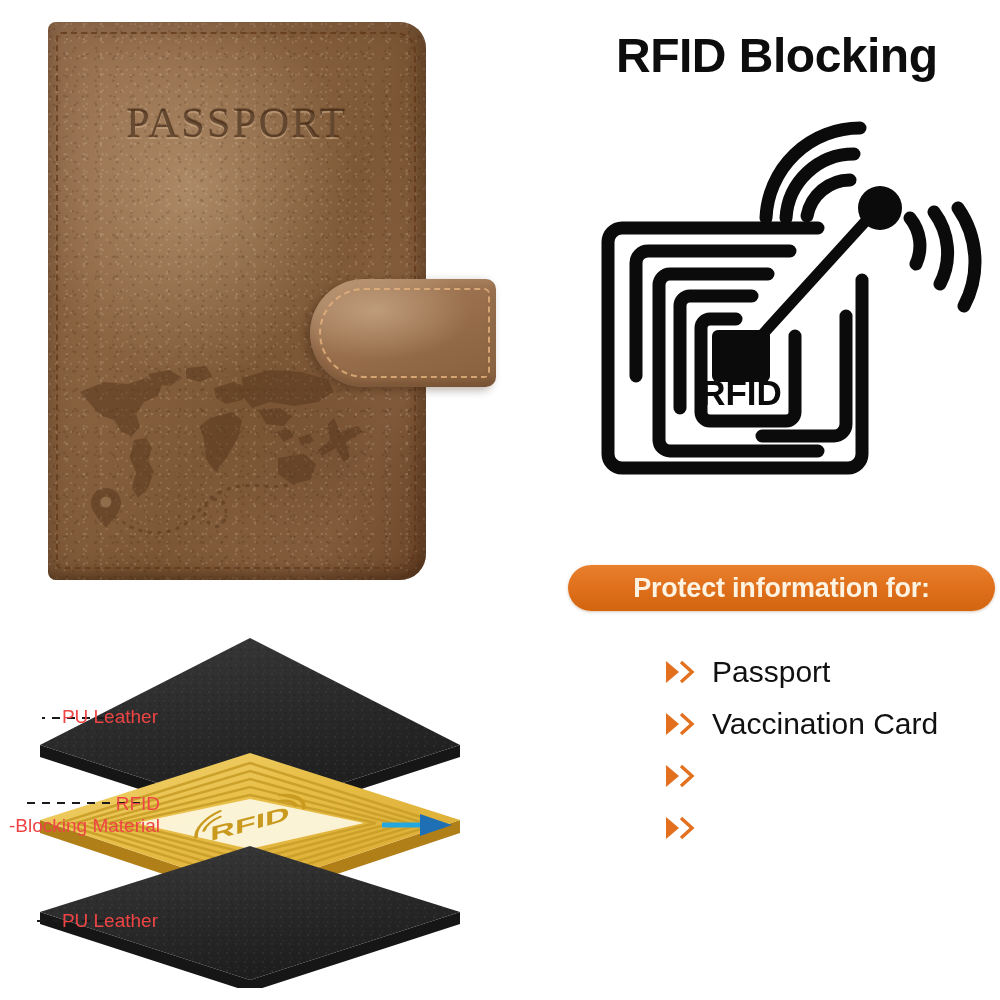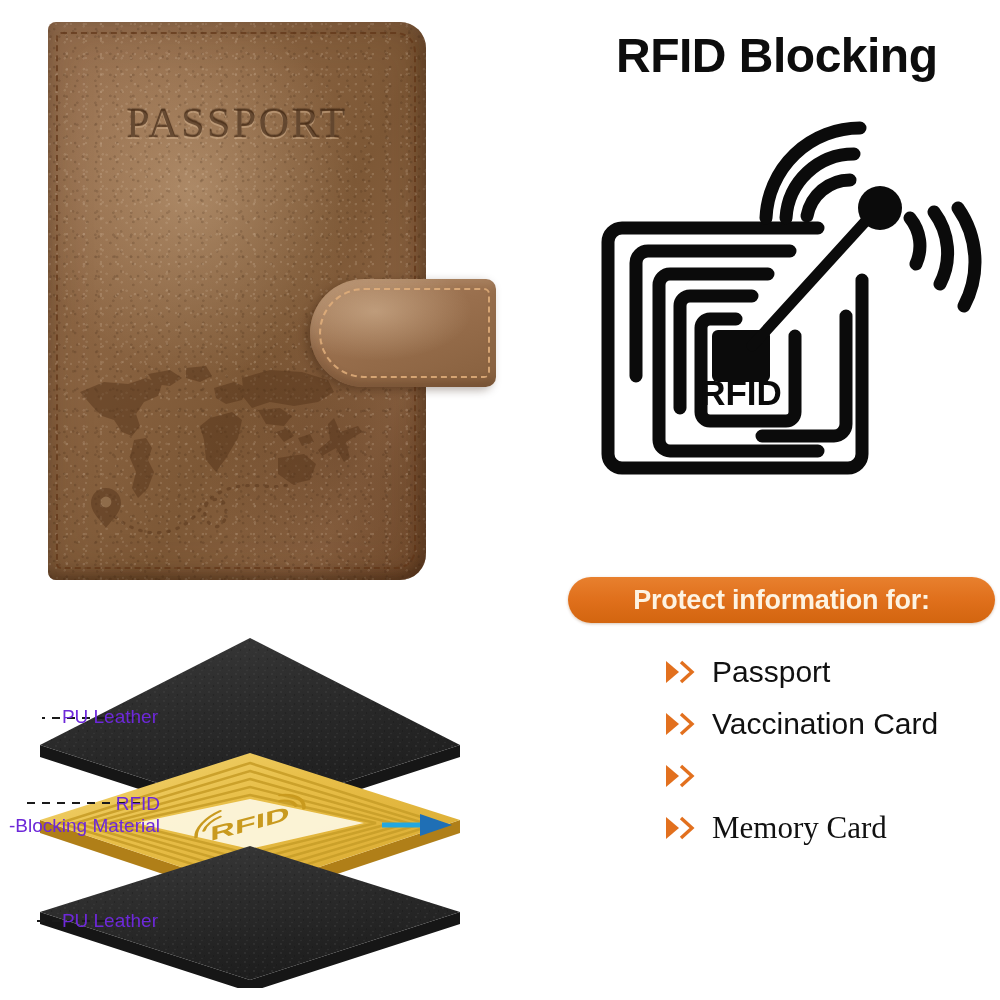--- a/index.html
+++ b/index.html
@@ -131,21 +131,20 @@
   .protect-banner {
     position: absolute;
     left: 568px; top: 565px;
     width: 427px; height: 46px;
     border-radius: 23px;
     background: linear-gradient(180deg, #e8802e 0%, #e0701c 48%, #d3650f 100%);
     display: flex;
     align-items: center;
     justify-content: center;
     box-shadow: 0 1px 3px rgba(120,60,8,0.30);
-    margin-top: 12px;
   }
   .protect-banner span {
     font-size: 27px;
     font-weight: bold;
     color: #fdf3e2;
     letter-spacing: -0.2px;
   }
 
   
   .protect-list {
@@ -178,21 +177,21 @@
   .exploded {
     position: absolute;
     left: 0; top: 618px;
     width: 620px; height: 370px;
   }
   .exploded svg { display: block; width: 100%; height: 100%; }
 
   .layer-label {
     position: absolute;
     font-size: 19px;
-    color: #6d28d9;
+    color: #ef4444;
     text-align: right;
     line-height: 1.18;
     white-space: nowrap;
   }
   #lbl-top    { left: 10px;  top: 706px;  width: 148px; }
   #lbl-mid    { left: -6px;  top: 793px;  width: 166px; }
   #lbl-bottom { left: 10px;  top: 910px;  width: 148px; }
 </style>
 </head>
 <body>
@@ -323,21 +322,20 @@
     </svg>
   </div>
 
 
 
   <div class="protect-item serif">
     <svg class="chev" viewBox="0 0 34 26">
       <path d="M2 2 L15 13 L2 24 Z" fill="#E2701E"></path>
       <path d="M17 3 L28 13 L17 23" fill="none" stroke="#E2701E" stroke-width="3.4"></path>
     </svg>
-    <span class="protect-label"> Memory Card</span>
   </div>
 
 </div>
 
 <div class="exploded">
   <svg viewBox="0 0 620 370" xmlns="http://www.w3.org/2000/svg">
     <defs>
       <linearGradient id="blkTop" x1="0" y1="0" x2="0.4" y2="1">
         <stop offset="0%" stop-color="#3a3a3a"></stop>
         <stop offset="55%" stop-color="#2a2a2a"></stop>

